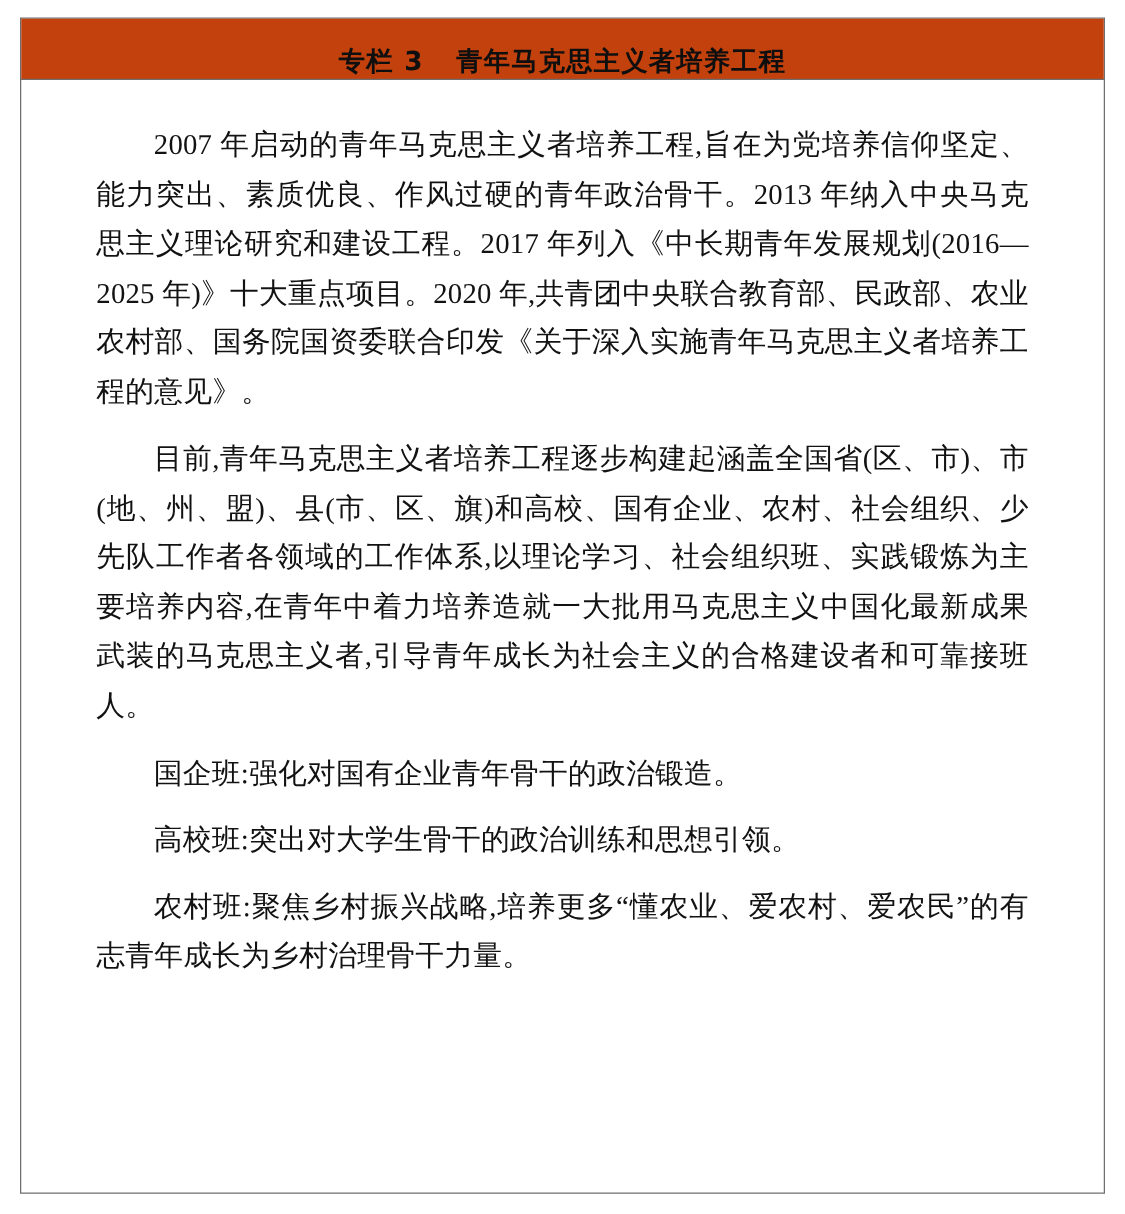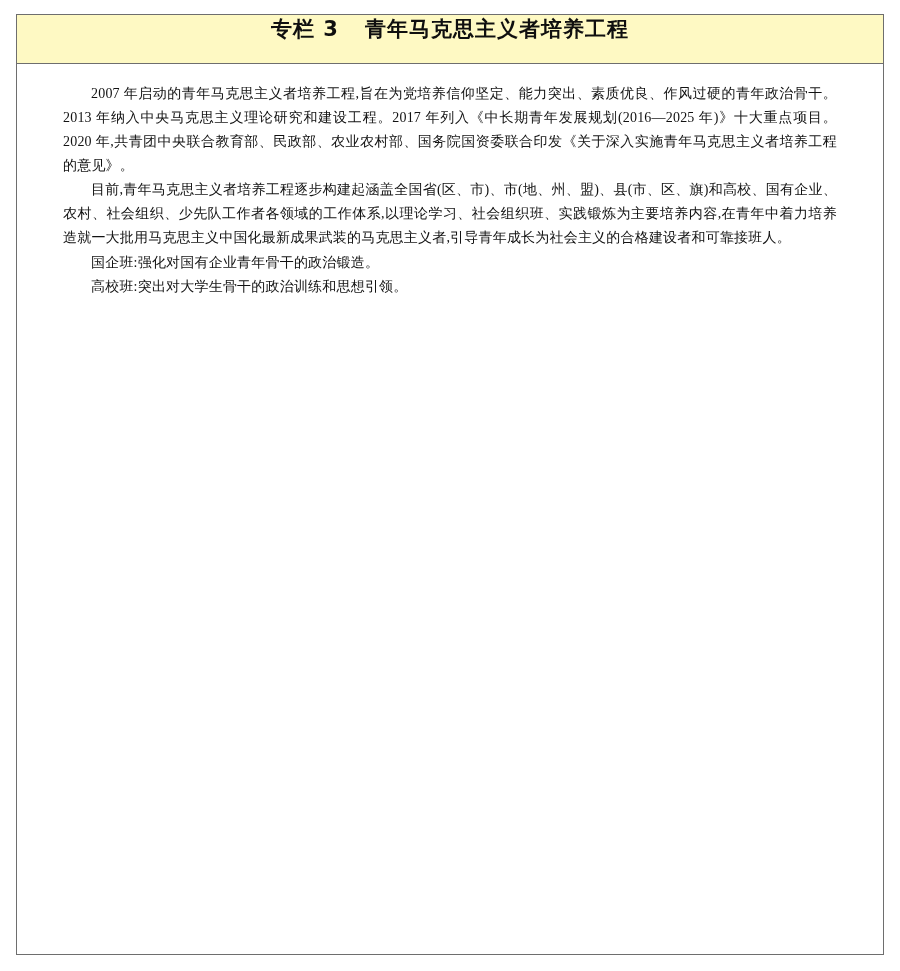--- a/index.html
+++ b/index.html
@@ -27,26 +27,26 @@
     border: 1px solid #6e6e6e;
     box-sizing: border-box;
     width: 868px;
     height: 941px;
     background: #ffffff;
     display: flex;
     flex-direction: column;
   }
 
   .box-header {
-    background: #fef9c3;
+    background: #c2410c;
     border-bottom: 1px solid #6e6e6e;
     height: 48px;
     min-height: 48px;
     display: flex;
-    align-items: flex-start;
+    align-items: flex-end;
     justify-content: center;
     gap: 0px;
   }
 
   .box-title {
     font-family: "DejaVu Sans", "Liberation Sans", sans-serif;
     font-weight: bold;
     font-size: 21px;
     letter-spacing: 1px;
     color: #0f0f0f;
@@ -56,22 +56,22 @@
     margin-right: 26px;
   }
 
   .box-body {
     flex: 1;
     padding: 18px 46px 10px 46px;
     box-sizing: border-box;
   }
 
   p.para {
-    margin: 0;
-    font-size: 14px;
+    margin: 14px;
+    font-size: 23px;
     line-height: 1.72;
     text-align: justify;
     text-justify: inter-ideograph;
     letter-spacing: 0.2px;
   }
   p.indent {
     text-indent: 2em;
   }
   p.item {
     text-indent: 2em;
@@ -87,16 +87,17 @@
       <div class="box-title">
         <span class="label">专栏 3</span><span>青年马克思主义者培养工程</span>
       </div>
     </div>
 
     <div class="box-body">
       <p class="para indent">2007 年启动的青年马克思主义者培养工程,旨在为党培养信仰坚定、能力突出、素质优良、作风过硬的青年政治骨干。2013 年纳入中央马克思主义理论研究和建设工程。2017 年列入《中长期青年发展规划(2016—2025 年)》十大重点项目。2020 年,共青团中央联合教育部、民政部、农业农村部、国务院国资委联合印发《关于深入实施青年马克思主义者培养工程的意见》。</p>
       <p class="para indent">目前,青年马克思主义者培养工程逐步构建起涵盖全国省(区、市)、市(地、州、盟)、县(市、区、旗)和高校、国有企业、农村、社会组织、少先队工作者各领域的工作体系,以理论学习、社会组织班、实践锻炼为主要培养内容,在青年中着力培养造就一大批用马克思主义中国化最新成果武装的马克思主义者,引导青年成长为社会主义的合格建设者和可靠接班人。</p>
       <p class="para item">国企班:强化对国有企业青年骨干的政治锻造。</p>
       <p class="para item">高校班:突出对大学生骨干的政治训练和思想引领。</p>
+      <p class="para item">农村班:聚焦乡村振兴战略,培养更多“懂农业、爱农村、爱农民”的有志青年成长为乡村治理骨干力量。</p>
     </div>
 
   </div>
 </div>
 
 </body></html>

